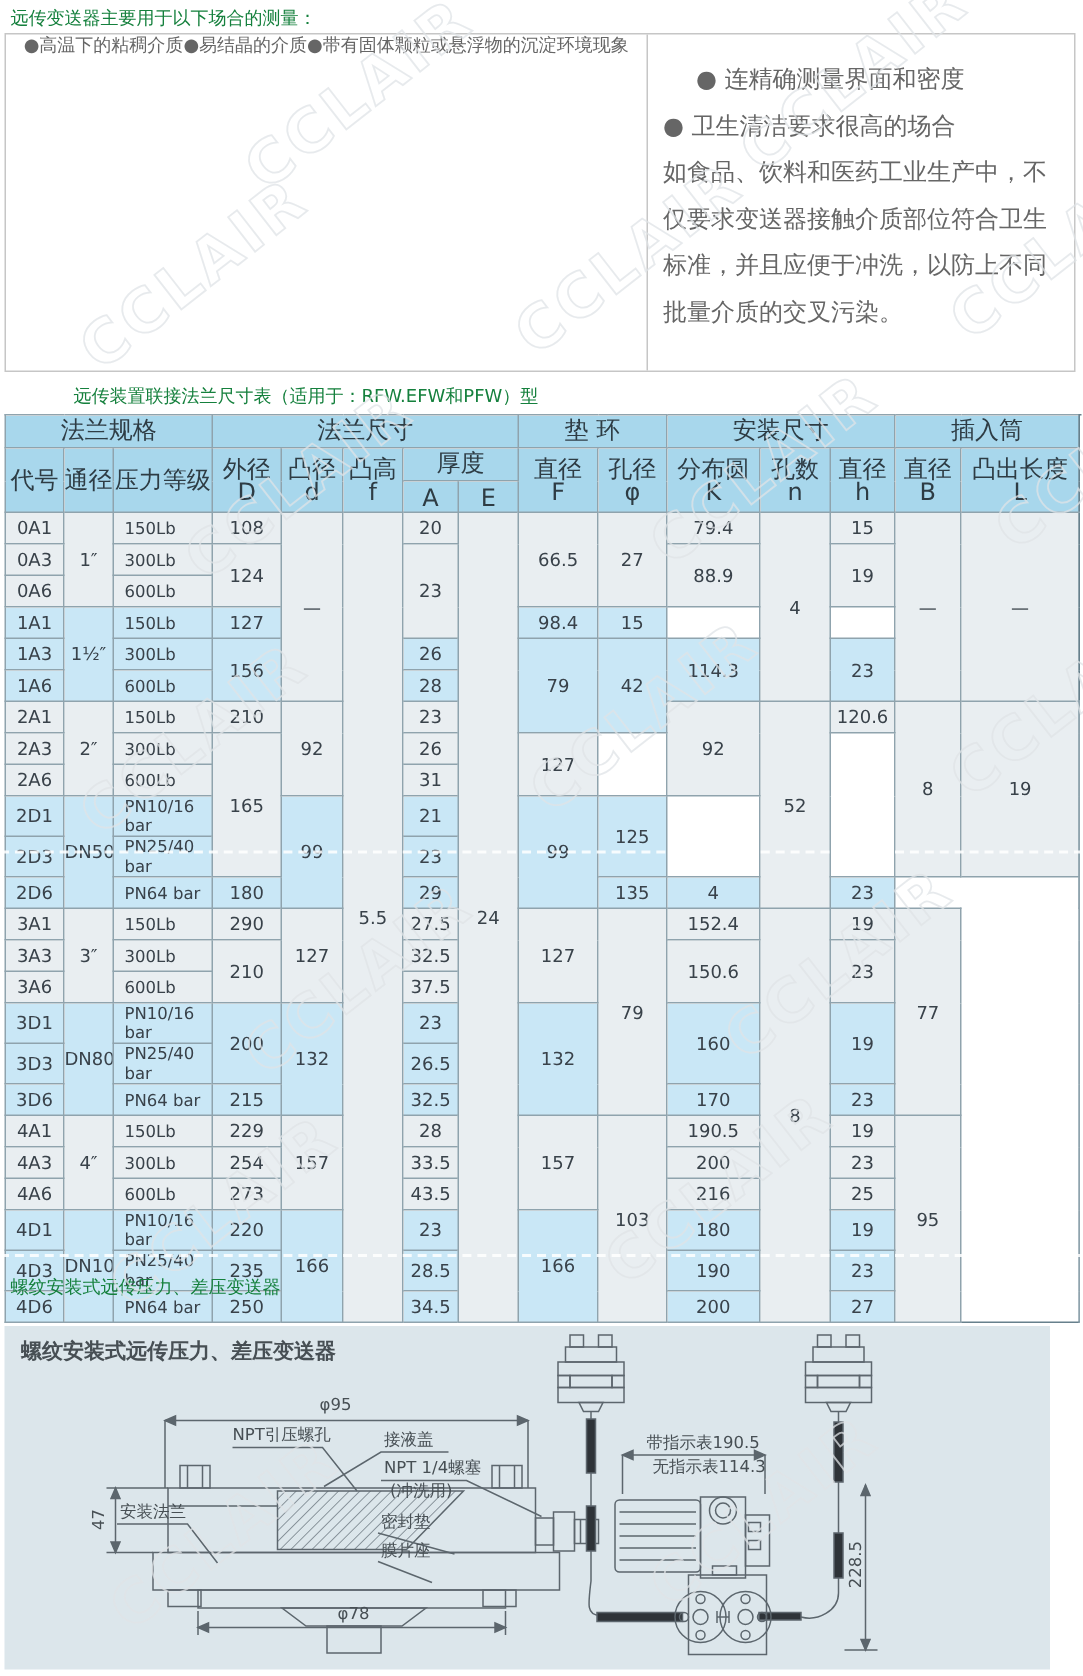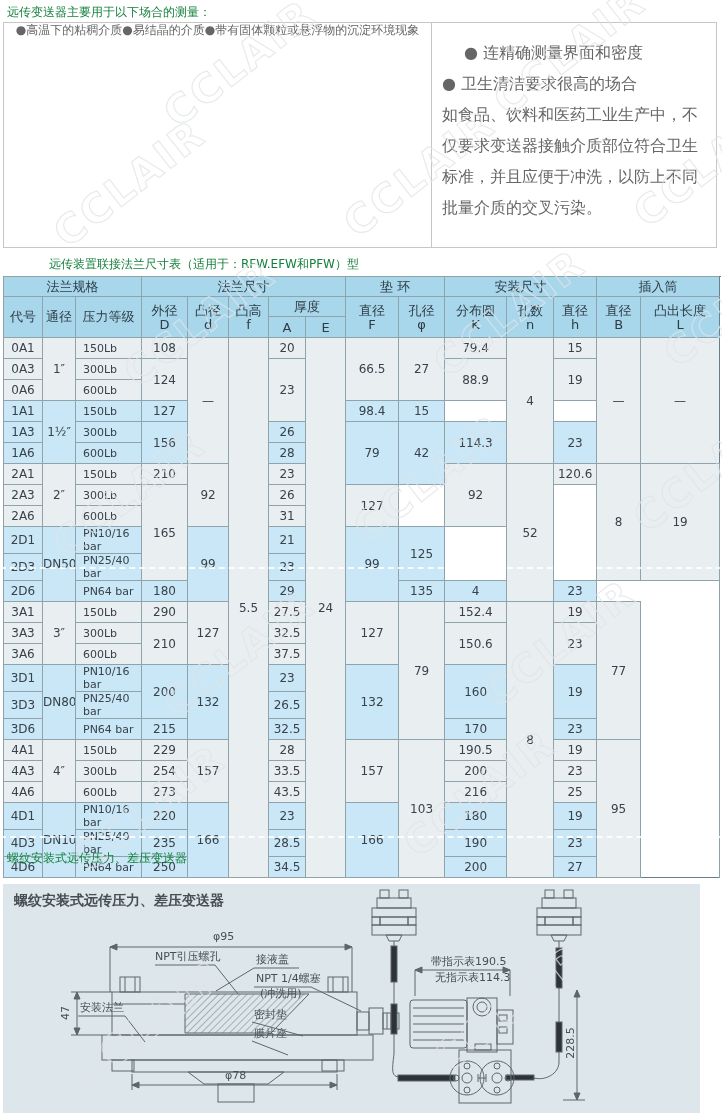--- a/index.html
+++ b/index.html
@@ -12,21 +12,21 @@
             display:flex;box-sizing:border-box;background:#fff;}
   .info-left{width:428px;border-right:1px solid #c6c6c6;box-sizing:border-box;
              display:flex;justify-content:center;padding:0 8px;font-size:12px;color:#666;line-height:15px;}
   .info-right{flex:1;box-sizing:border-box;padding:14px 10px 0 10px;font-size:16px;color:#666;line-height:31px;}
   .info-right .bullet-line{padding-left:22px;}
   
   .table-title{position:absolute;left:7px;top:256px;margin-left:42px;}
   #ftable{position:absolute;left:3px;top:276px;border-collapse:collapse;table-layout:fixed;
           width:716px;font-size:12px;color:#39424a;border:1px solid #67808c;}
   #ftable td,#ftable th{border:1px solid #8fa3ad;padding:0;text-align:center;overflow:hidden;}
-  #ftable th{background:#a8d7ec;font-weight:normal;font-size:13px;color:#2e3c44;}
+  #ftable th{background:#a8d7ec;font-weight:normal;font-size:16px;color:#2e3c44;}
   #ftable .gh{height:19px;}
   #ftable .r2 th{height:19px;}
   #ftable .r3 th{height:20px;}
   #ftable .ch .l2{line-height:14px;}
   #ftable .ch .l1{line-height:15px;font-family:Liberation Serif, serif;}
   #ftable tbody td{height:20px;}
   #ftable tr.w td{background:#e9eef1;}
   #ftable tr.b td{background:#c9e7f6;}
   #ftable td.c2{text-align:left;padding-left:7px;font-size:11px;}
   #ftable td.c0{font-size:12px;}

